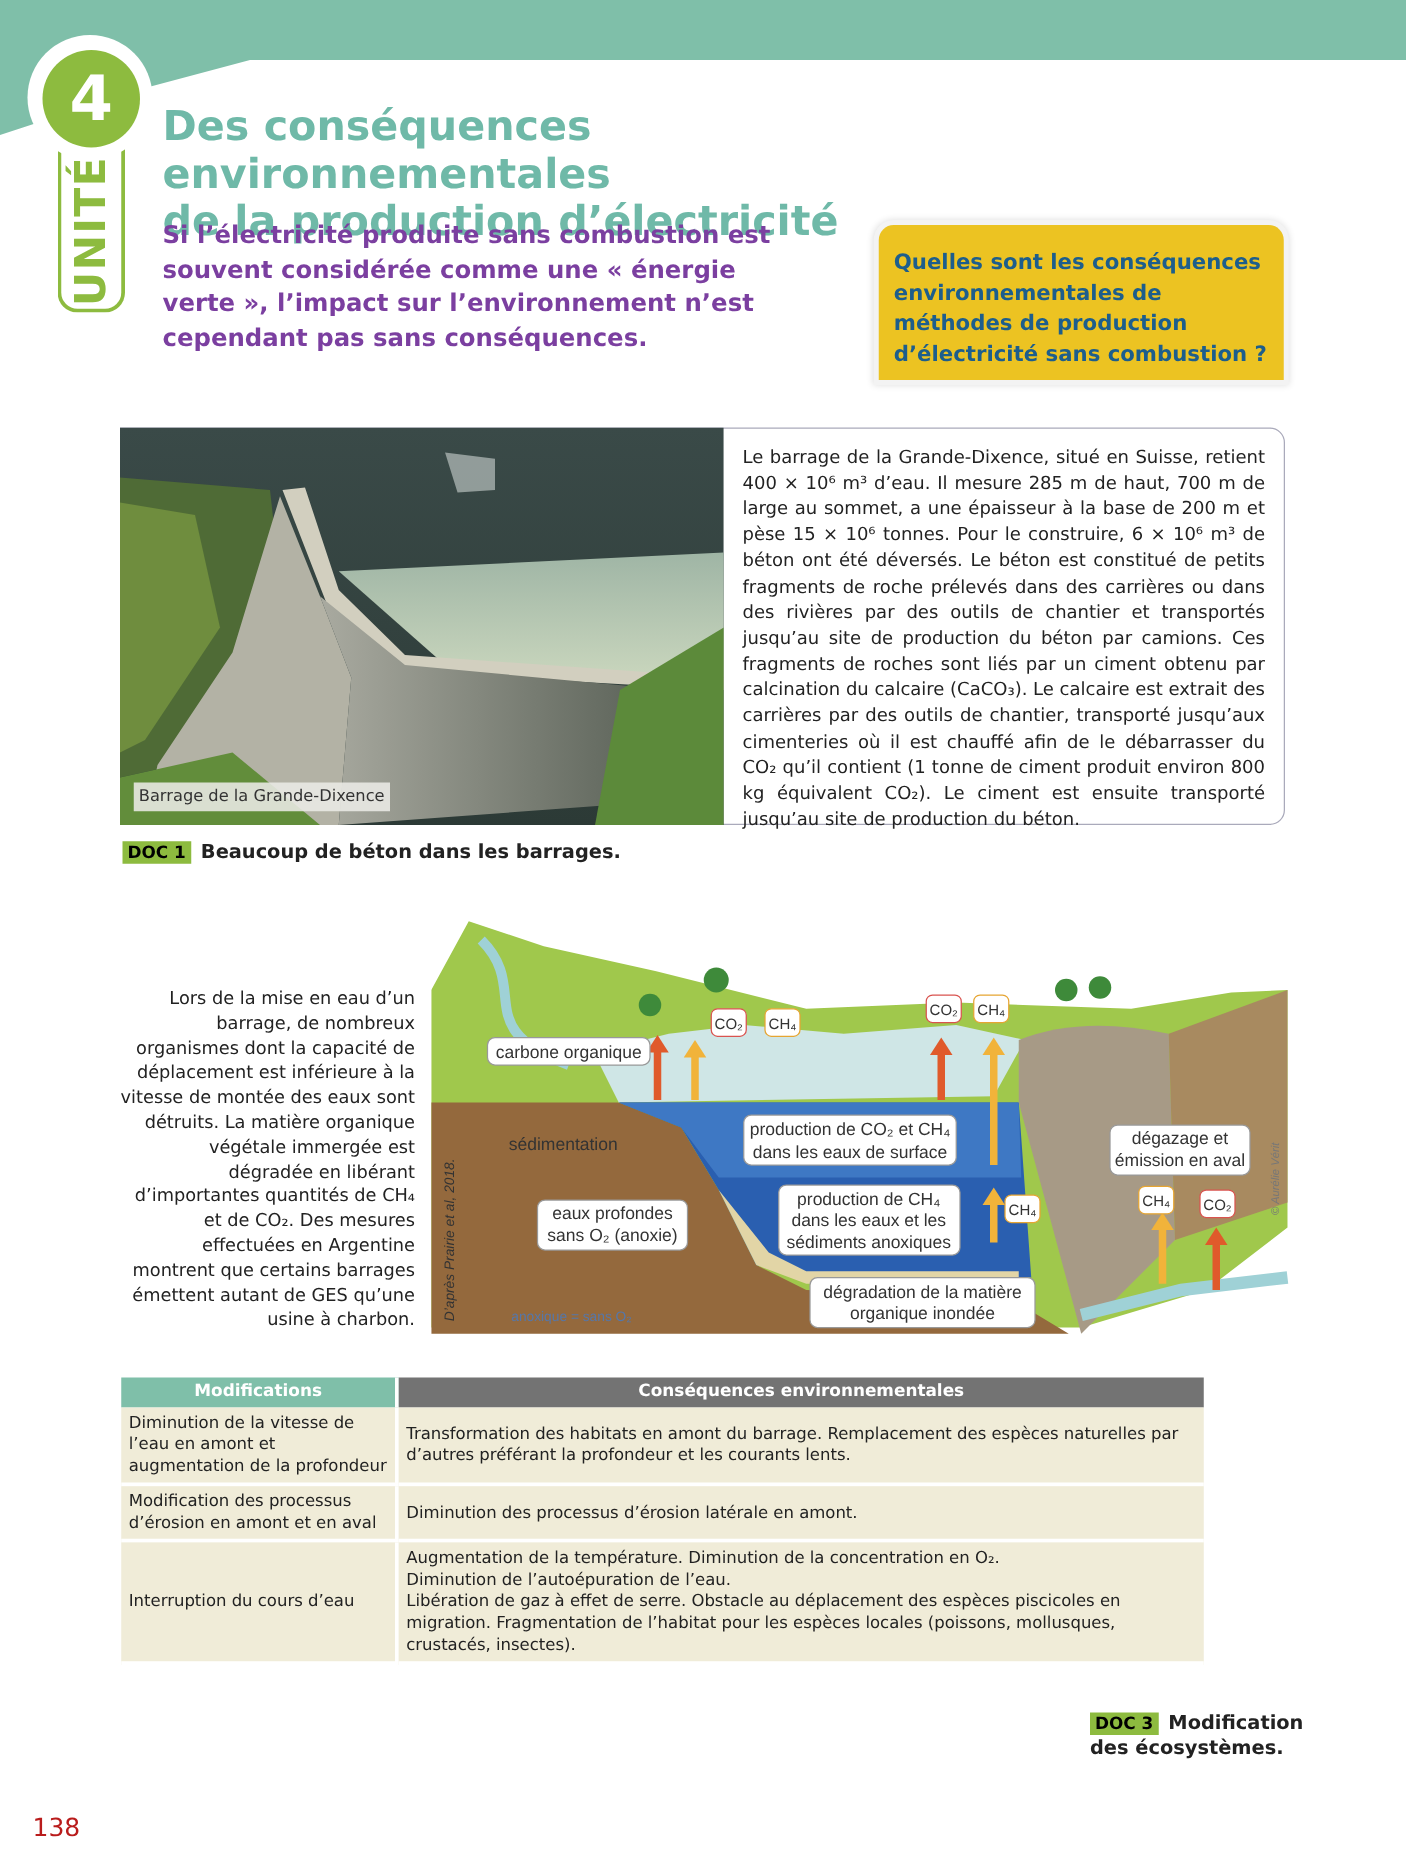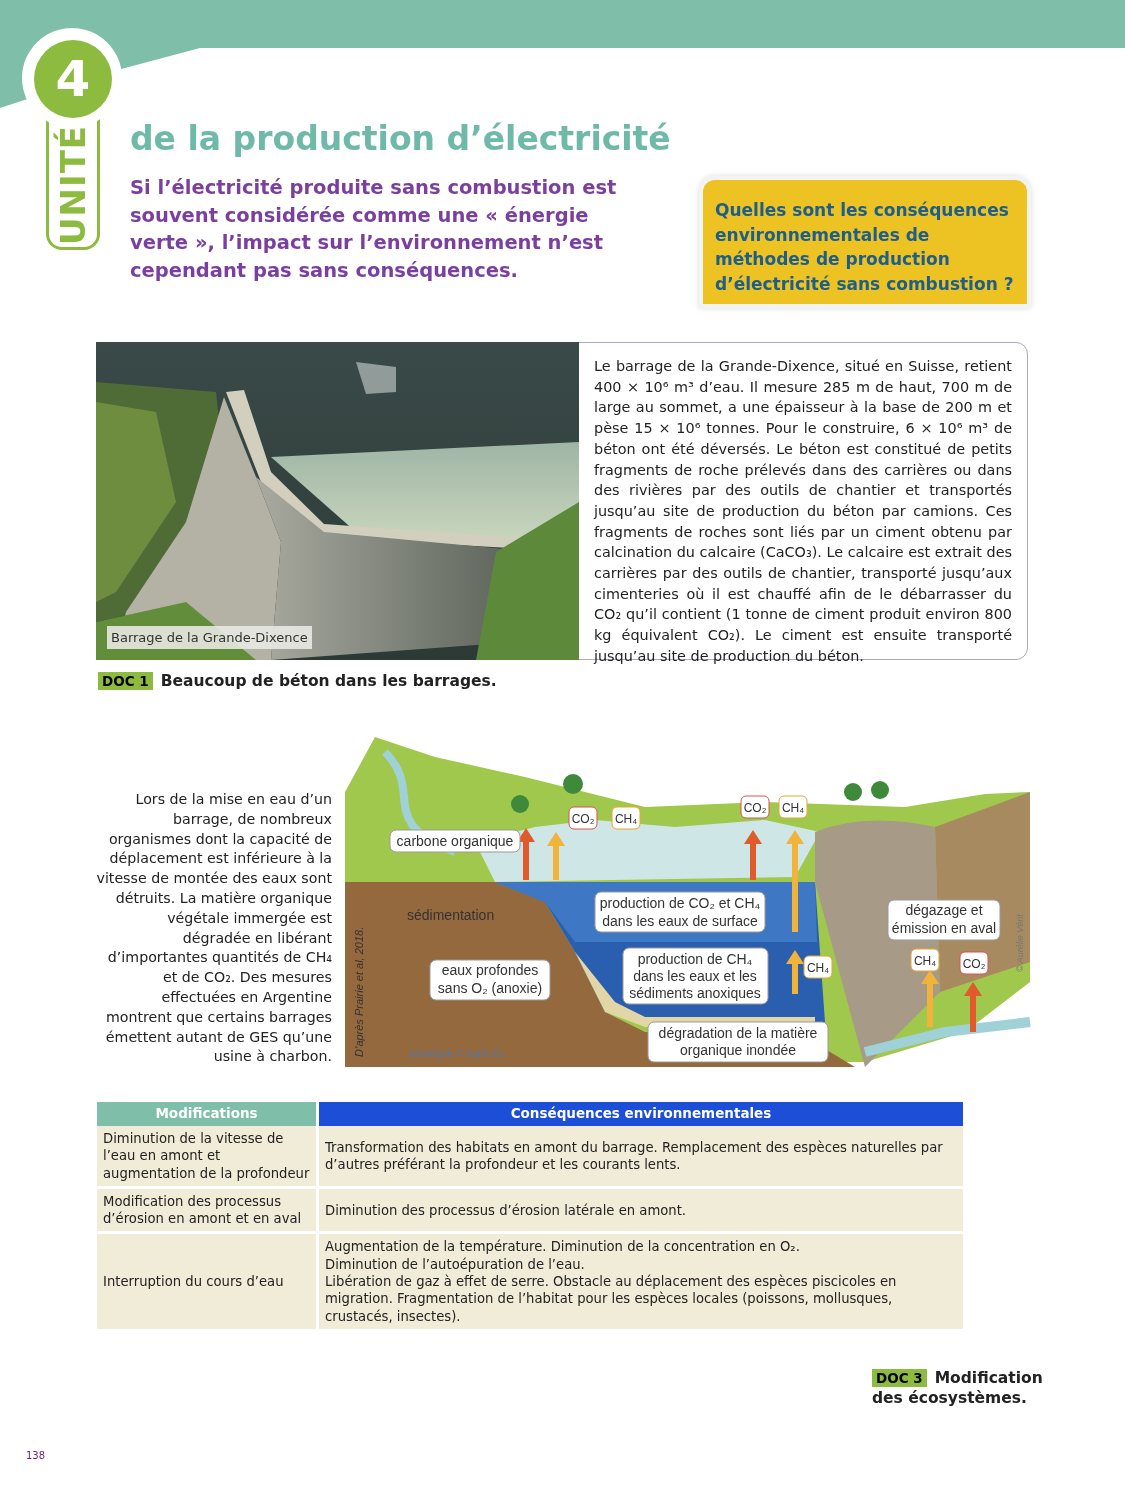--- a/index.html
+++ b/index.html
@@ -29,44 +29,44 @@
 
   
   .doc2-text { position: absolute; left: 96px; top: 790px; width: 236px; text-align: right; font-size: 14.2px; line-height: 19.8px; color: #222; }
   .doc2-title { font-weight: bold; font-size: 15.5px; }
   .doc2-diagram { position: absolute; left: 345px; top: 732px; width: 690px; height: 336px; }
 
   
   .mod-table { position: absolute; left: 97px; top: 1102px; width: 866px; border-collapse: separate; border-spacing: 0; font-size: 13.2px; line-height: 17.3px; }
   .mod-table th { height: 24px; color: #fff; font-weight: bold; font-size: 13.5px; text-align: center; }
   .mod-table th.h1 { background: #7fbfa9; width: 222px; border-right: 3px solid #fff; }
-  .mod-table th.h2 { background: #1d4ed8; }
+  .mod-table th.h2 { background: #737373; }
   .mod-table td { background: #f0ecd8; padding: 4px 6px; vertical-align: middle; border-bottom: 3px solid #fff; color: #222; }
   .mod-table td.c1 { border-right: 3px solid #fff; }
   .doc3-title { position: absolute; left: 872px; top: 1368px; font-weight: bold; font-size: 15.5px; line-height: 20px; color: #222; }
 
-  .page-number { position: absolute; left: 26px; top: 1450px; color: #701a75; font-size: 10px; }
+  .page-number { position: absolute; left: 26px; top: 1450px; color: #b91c1c; font-size: 20px; }
 </style>
 </head>
 <body>
 
 <svg class="top-band" viewBox="0 0 1125 110" preserveAspectRatio="none">
   <polygon points="0,0 1125,0 1125,48 200,48 110,72 0,108" fill="#7fbfa9"></polygon>
 </svg>
 
 <div class="unit-badge">
   <div class="unit-tab">
     <span class="unit-word">UNITÉ</span>
   </div>
   <div class="unit-circle-outer"></div>
   <div class="unit-circle">4</div>
 </div>
 
 <h1 class="title">
-  <br>
+  <span>Des conséquences environnementales</span><br>
   <span>de la production d’électricité</span>
 </h1>
 
 <p class="intro">Si l’électricité produite sans combustion est souvent considérée comme une « énergie verte », l’impact sur l’environnement n’est cependant pas sans conséquences.</p>
 
 <div class="question-box">Quelles sont les conséquences environnementales de méthodes de production d’électricité sans combustion ?</div>
 
 <div class="doc1-frame"></div>
 <svg class="doc1-photo" viewBox="0 0 483 318" preserveAspectRatio="none">
   <defs>

